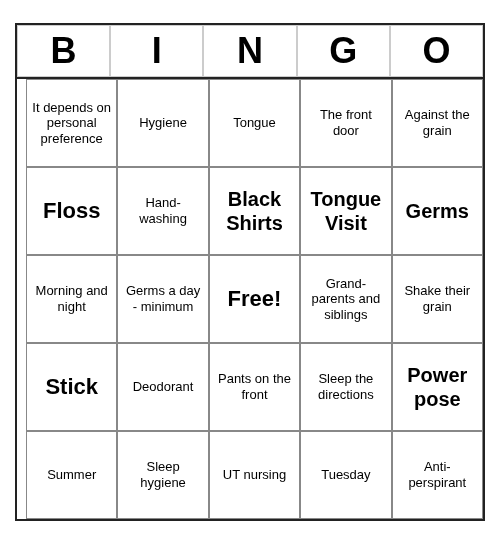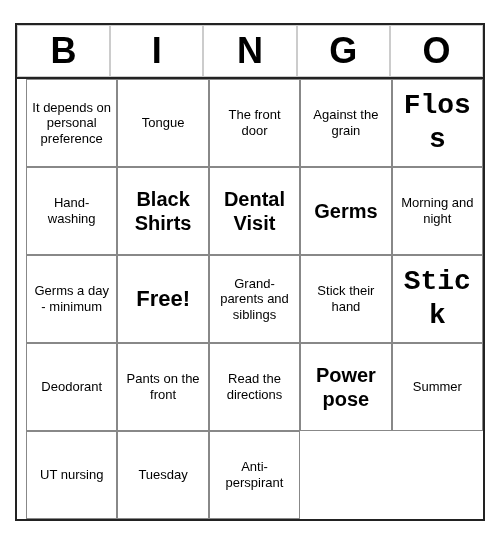--- a/index.html
+++ b/index.html
@@ -50,54 +50,55 @@
     .bingo-cell.large-text {
       font-size: 20px;
       font-weight: bold;
     }
     .bingo-cell.free {
       font-size: 22px;
       font-weight: bold;
       text-align: center;
     }
     .bingo-cell.xl-text {
-      font-size: 28px;
+      font-size: 22px;
       font-weight: bold;
-      font-family: Liberation Mono, monospace;
     }
   </style>
 </head>
 <body>
 
 <div class="bingo-card">
   <div class="bingo-header">
   <div class="bingo-header-cell">B</div>
       <div class="bingo-header-cell">I</div>
       <div class="bingo-header-cell">N</div>
       <div class="bingo-header-cell">G</div>
       <div class="bingo-header-cell">O</div>
     </div>
   <div class="bingo-grid">
   <div class="bingo-cell">It depends on personal preference</div>
+      <div class="bingo-cell">Hygiene</div>
       <div class="bingo-cell">Tongue</div>
       <div class="bingo-cell">The front door</div>
       <div class="bingo-cell">Against the grain</div>
       <div class="bingo-cell xl-text">Floss</div>
       <div class="bingo-cell">Hand-washing</div>
       <div class="bingo-cell large-text">Black Shirts</div>
-      <div class="bingo-cell large-text">Dental Visit</div>
+      <div class="bingo-cell large-text">Tongue Visit</div>
       <div class="bingo-cell large-text">Germs</div>
       <div class="bingo-cell">Morning and night</div>
       <div class="bingo-cell">Germs a day - minimum</div>
       <div class="bingo-cell free">Free!</div>
       <div class="bingo-cell">Grand-parents and siblings</div>
-      <div class="bingo-cell">Stick their hand</div>
+      <div class="bingo-cell">Shake their grain</div>
       <div class="bingo-cell xl-text">Stick</div>
       <div class="bingo-cell">Deodorant</div>
       <div class="bingo-cell">Pants on the front</div>
-      <div class="bingo-cell">Read the directions</div>
+      <div class="bingo-cell">Sleep the directions</div>
       <div class="bingo-cell large-text">Power pose</div>
       <div class="bingo-cell">Summer</div>
+      <div class="bingo-cell">Sleep hygiene</div>
       <div class="bingo-cell">UT nursing</div>
       <div class="bingo-cell">Tuesday</div>
       <div class="bingo-cell">Anti-perspirant</div>
     </div>
 </div>
 
 </body></html>

